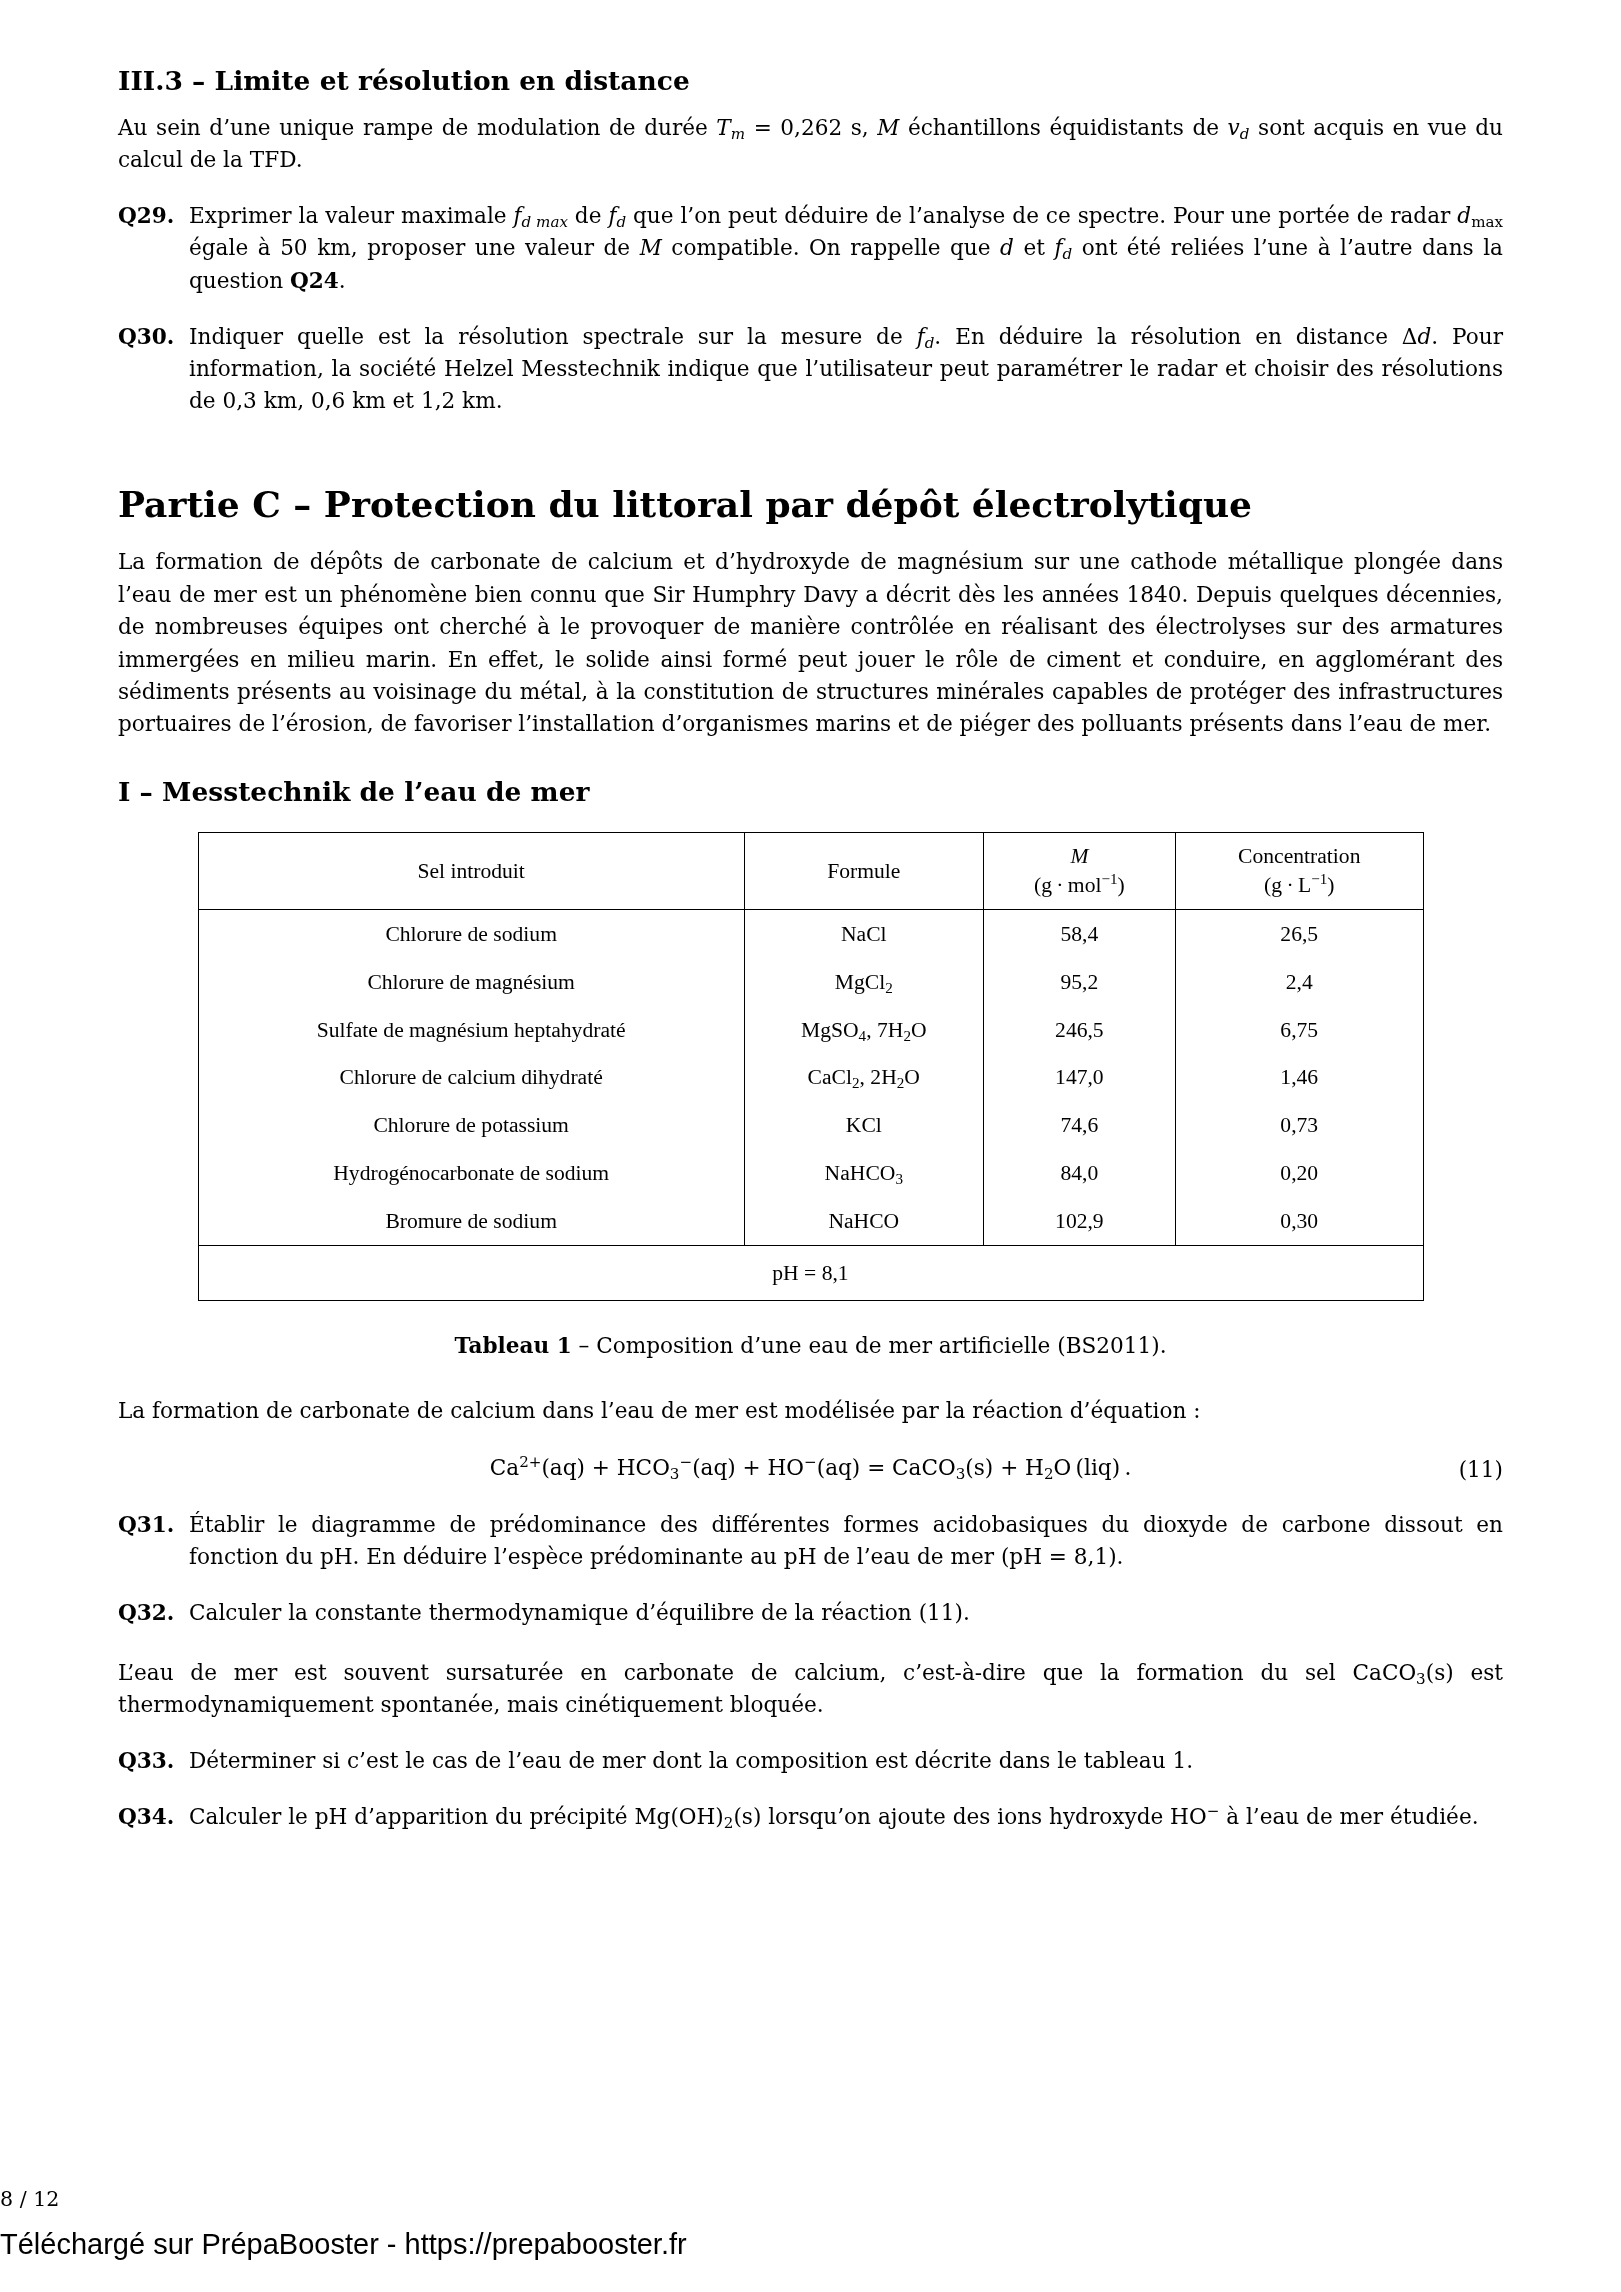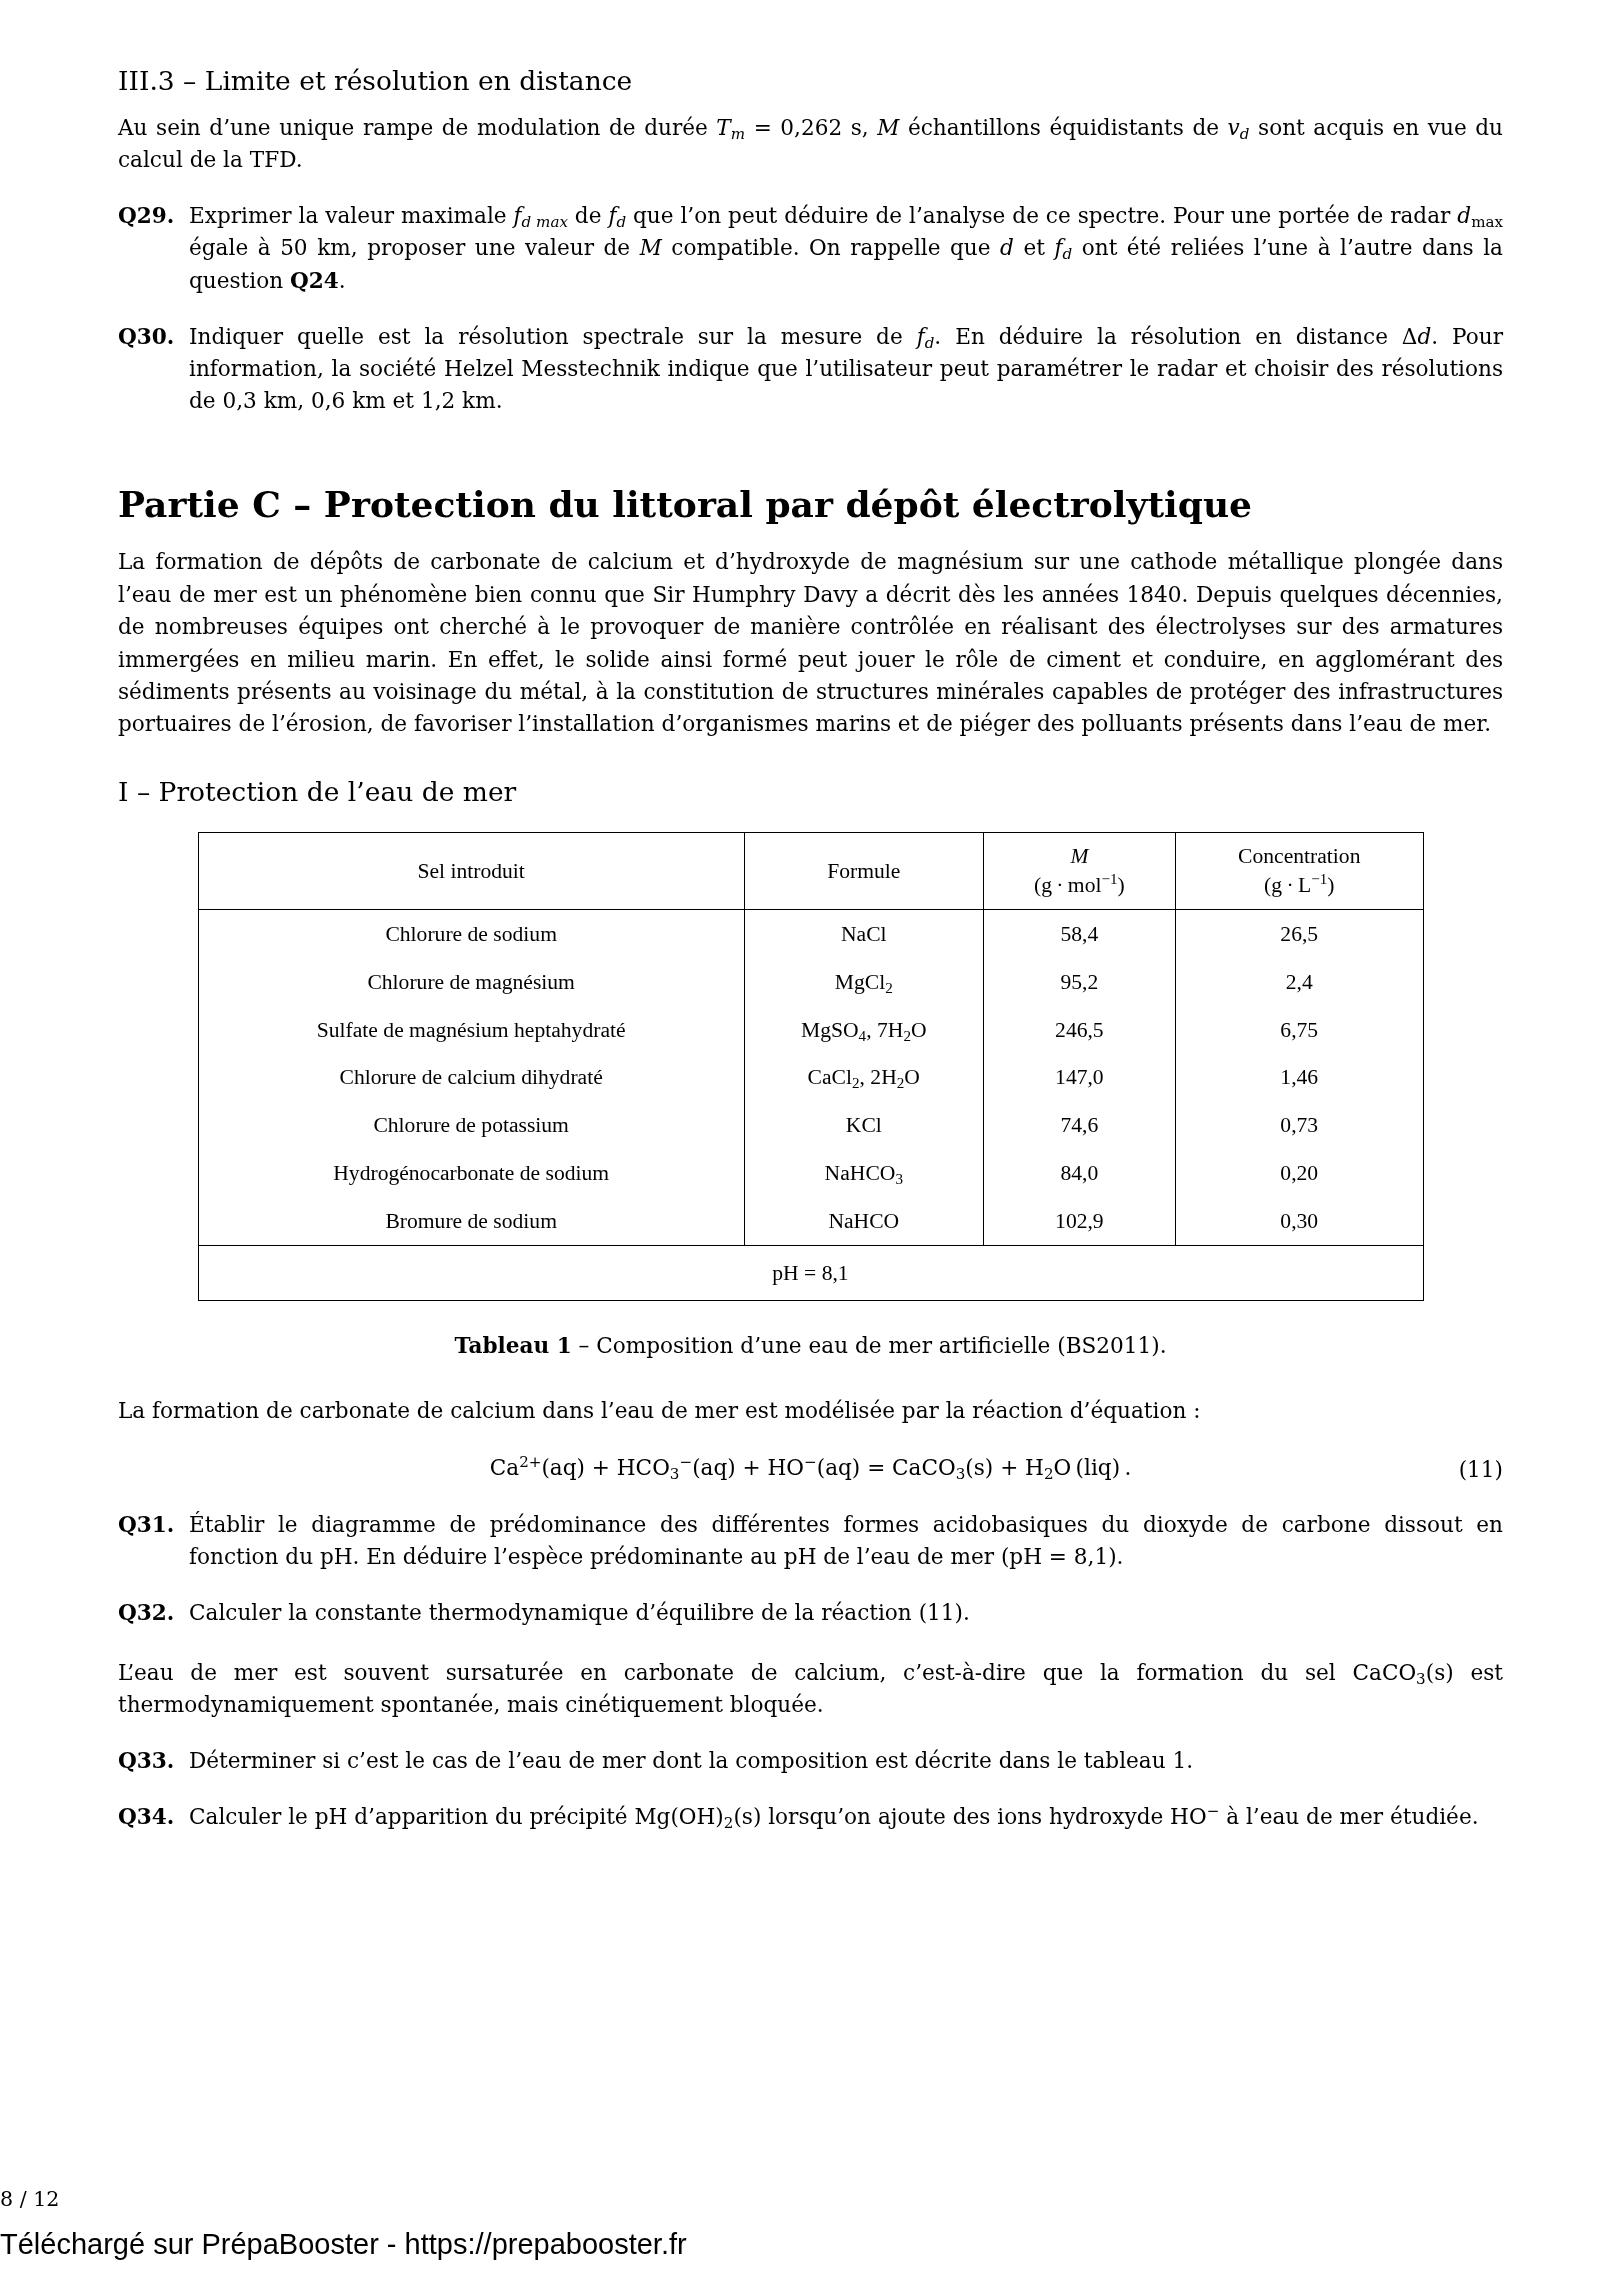--- a/index.html
+++ b/index.html
@@ -11,21 +11,21 @@
     font-family:"DejaVu Serif","Liberation Serif",serif;
     font-size:21.6px;
     padding:65px 118px 0 118px;
   }
   .it { font-style:italic; }
   .bf { font-weight:bold; }
   sup, sub { font-size:0.7em; line-height:0; }
   sup { vertical-align:super; }
   sub { vertical-align:-0.28em; }
 
-  .subheading { font-size:26.5px; font-weight:normal; margin:0 0 15.7px 0; }
+  .subheading { font-size:26.5px; font-weight:bold; margin:0 0 15.7px 0; }
   .main-heading { font-size:36px; font-weight:bold; margin:65px 0 21.6px 0; }
   .comp-heading { margin-top:35px; }
 
   .para { text-align:justify; line-height:1.5; }
   .gap-sm { margin-top:21.6px; }
   .gap-md { margin-top:27.4px; }
   .gap-lg { margin-top:33px; }
 
   .question { display:flex; margin-top:23.5px; }
   .qlabel { flex:0 0 71px; font-weight:bold; line-height:1.5; }
@@ -84,21 +84,21 @@
   </div>
 
   <div class="question">
     <span class="qlabel">Q30.</span>
     <div class="qbody">Indiquer quelle est la résolution spectrale sur la mesure de <span class="it">f</span><sub class="it">d</sub>. En déduire la résolution en distance Δ<span class="it">d</span>. Pour information, la société Helzel Messtechnik indique que l’utilisateur peut paramétrer le radar et choisir des résolutions de 0,3 km, 0,6 km et 1,2 km.</div>
   </div>
 
   <h1 class="main-heading">Partie C – Protection du littoral par dépôt électrolytique</h1>
   <p class="para">La formation de dépôts de carbonate de calcium et d’hydroxyde de magnésium sur une cathode métallique plongée dans l’eau de mer est un phénomène bien connu que Sir Humphry Davy a décrit dès les années 1840. Depuis quelques décennies, de nombreuses équipes ont cherché à le provoquer de manière contrôlée en réalisant des électrolyses sur des armatures immergées en milieu marin. En effet, le solide ainsi formé peut jouer le rôle de ciment et conduire, en agglomérant des sédiments présents au voisinage du métal, à la constitution de structures minérales capables de protéger des infrastructures portuaires de l’érosion, de favoriser l’installation d’organismes marins et de piéger des polluants présents dans l’eau de mer.</p>
 
-  <h2 class="subheading comp-heading">I – Protection de l’eau de mer</h2>
+  <h2 class="subheading comp-heading">I – Messtechnik de l’eau de mer</h2>
 
   <table class="comp-table">
     <colgroup>
         <col class="c1">
         <col class="c2">
         <col class="c3">
         <col class="c4">
       </colgroup>
     <thead>
       <tr>

